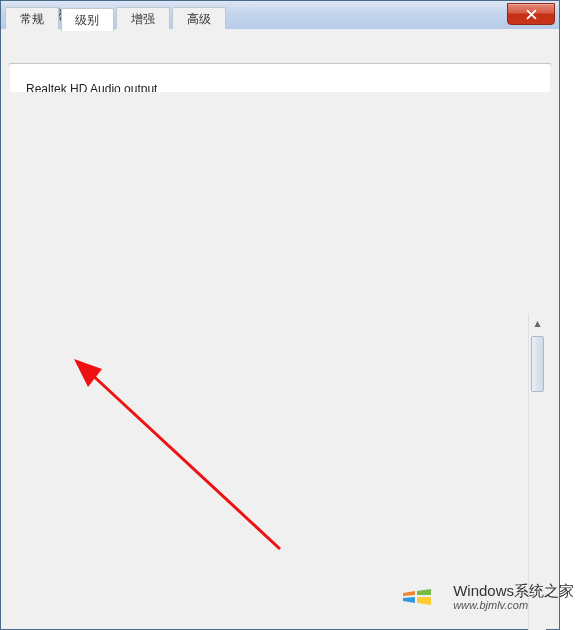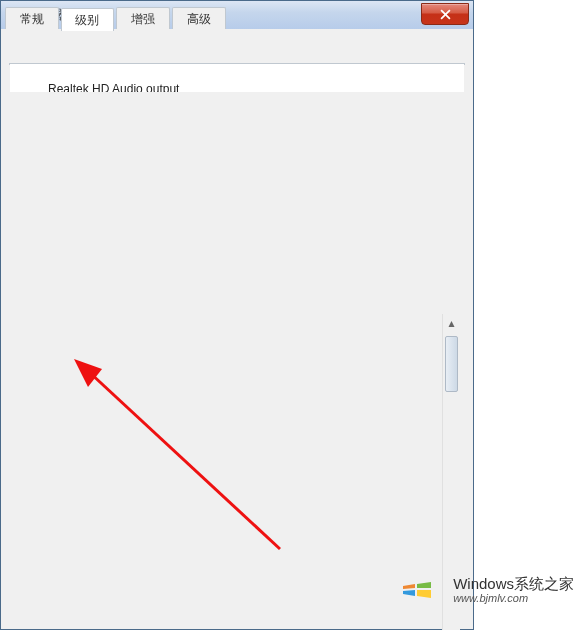--- a/index.html
+++ b/index.html
@@ -8,21 +8,21 @@
       font-size: 12px;
       background: #fff;
       width: 580px;
       height: 630px;
       position: relative;
       overflow: hidden;
     }
     .window {
       position: absolute;
       top: 0; left: 0;
-      width: 474px;
+      width: 560px;
       height: 630px;
       border: 1px solid #4a6a8a;
       background: #f0f0f0;
     }
     .titlebar {
       height: 28px;
       background: linear-gradient(180deg, #dce6f4 0%, #c5d6ec 40%, #b7ccea 100%);
       display: flex;
       align-items: center;
       padding: 0 0 0 6px;
@@ -92,21 +92,20 @@
       padding: 18px 16px 10px 16px;
       overflow: hidden;
     }
     .channel {
       margin-bottom: 10px;
     }
     .channel-label {
       font-size: 12px;
       color: #222;
       margin-bottom: 6px;
-      margin-left: 22px;
     }
     .vscroll {
       position: absolute;
       top: 250px; right: 4px;
       width: 18px;
       height: 330px;
       background: #f0f0f0;
       border-left: 1px solid #e0e0e0;
     }
     .vscroll .arrow {
@@ -123,21 +122,21 @@
       border-radius: 2px;
     }
     .arrow-annot {
       position: absolute;
       left: 60px; top: 295px;
       pointer-events: none;
     }
     .arrow-annot svg { width: 220px; height: 200px; }
     .watermark {
       position: absolute;
-      right: 6px; bottom: 23px;
+      right: 6px; bottom: 16px;
       display: flex;
       align-items: center;
       gap: 20px;
       font-size: 15px;
       color: #333;
     }
     .watermark .sub {
       font-size: 11px;
       color: #555;
       display: block;

